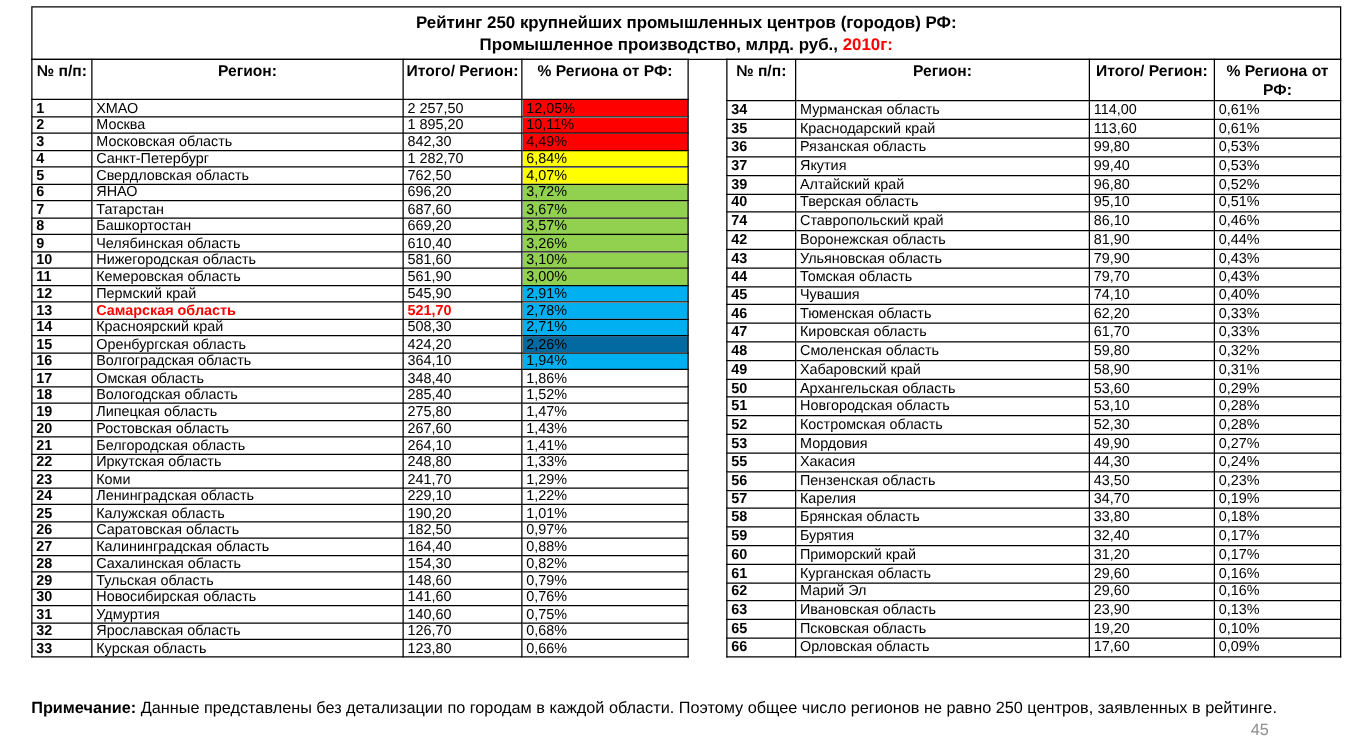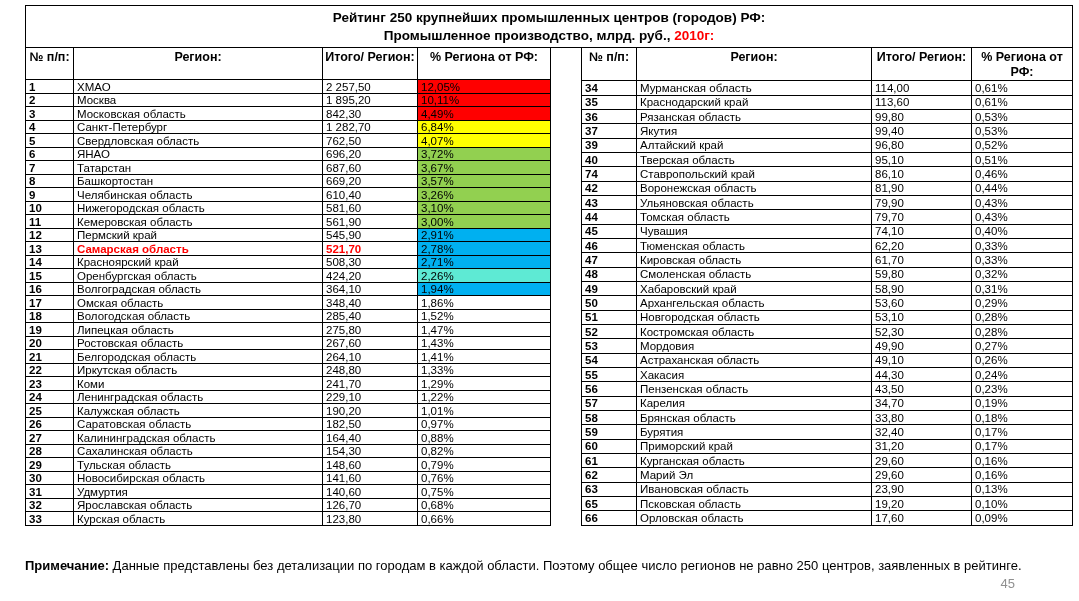--- a/index.html
+++ b/index.html
@@ -161,21 +161,21 @@
             <tr>
               <td class="num-cell">14</td>
               <td class="region-cell">Красноярский край</td>
               <td class="total-cell">508,30</td>
               <td class="pct-cell" style="background: rgb(0, 176, 240);">2,71%</td>
             </tr>
             <tr>
               <td class="num-cell">15</td>
               <td class="region-cell">Оренбургская область</td>
               <td class="total-cell">424,20</td>
-              <td class="pct-cell" style="background: #5eead4;">2,26%</td>
+              <td class="pct-cell" style="background: #0369a1;">2,26%</td>
             </tr>
             <tr>
               <td class="num-cell">16</td>
               <td class="region-cell">Волгоградская область</td>
               <td class="total-cell">364,10</td>
               <td class="pct-cell" style="background: rgb(0, 176, 240);">1,94%</td>
             </tr>
             <tr>
               <td class="num-cell">17</td>
               <td class="region-cell">Омская область</td>
@@ -405,26 +405,20 @@
               <td class="total-cell">52,30</td>
               <td class="pct-cell">0,28%</td>
             </tr>
             <tr>
               <td class="num-cell">53</td>
               <td class="region-cell">Мордовия</td>
               <td class="total-cell">49,90</td>
               <td class="pct-cell">0,27%</td>
             </tr>
             <tr>
-              <td class="num-cell">54</td>
-              <td class="region-cell">Астраханская область</td>
-              <td class="total-cell">49,10</td>
-              <td class="pct-cell">0,26%</td>
-            </tr>
-            <tr>
               <td class="num-cell">55</td>
               <td class="region-cell">Хакасия</td>
               <td class="total-cell">44,30</td>
               <td class="pct-cell">0,24%</td>
             </tr>
             <tr>
               <td class="num-cell">56</td>
               <td class="region-cell">Пензенская область</td>
               <td class="total-cell">43,50</td>
               <td class="pct-cell">0,23%</td>

